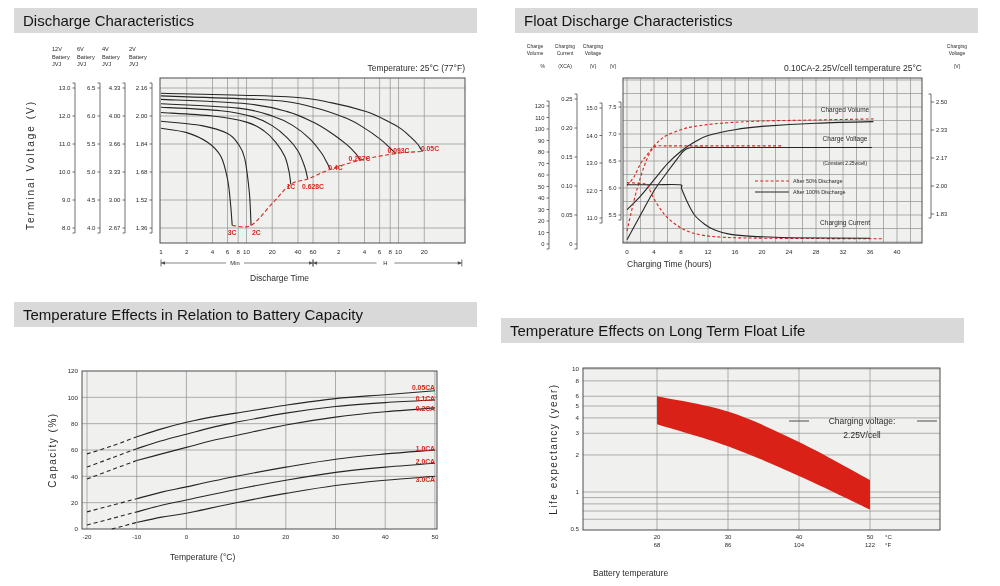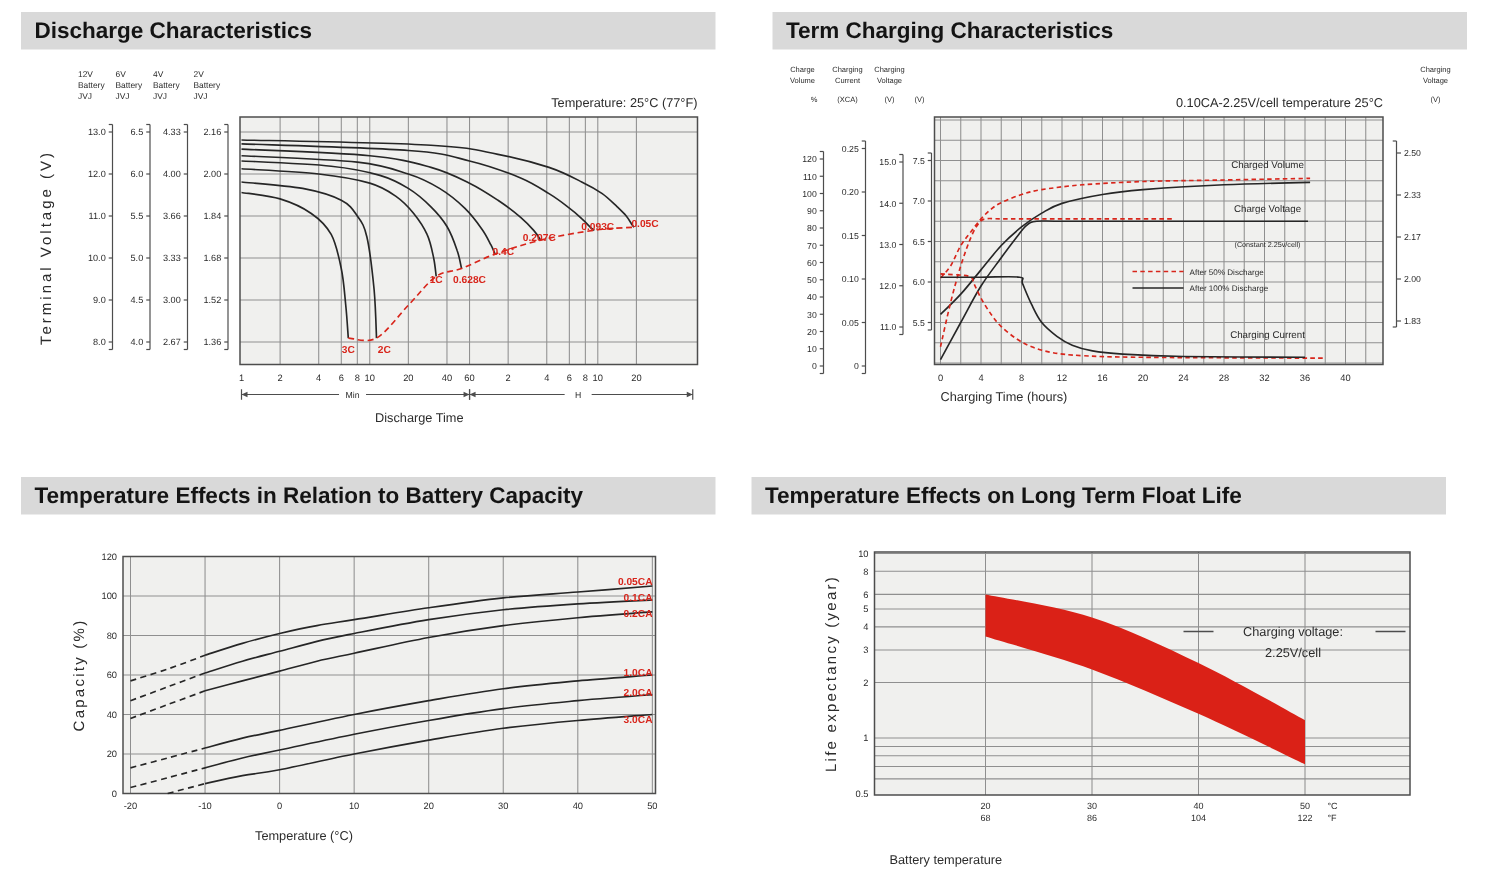--- a/index.html
+++ b/index.html
@@ -1,33 +1,33 @@
 <!DOCTYPE html>
 <html><head>
 <meta charset="utf-8">
 <style>
   *{margin:0;padding:0;box-sizing:border-box}
   html,body{width:1000px;height:586px;background:#fff;font-family:"Liberation Sans",sans-serif;position:relative;overflow:hidden}
   .titlebar{position:absolute;width:463px;height:25px;background:#d9d9d9;color:#141414;
-    font-size:15px;font-weight:700;line-height:25px;padding-left:9px}
+    font-size:15px;font-weight:400;line-height:25px;padding-left:9px}
   #tb0{left:14px;top:8px}  #tb1{left:515px;top:8px}
-  #tb2{left:14px;top:318px}#tb3{left:501px;top:318px}
+  #tb2{left:14px;top:302px}#tb3{left:501px;top:318px}
   svg{position:absolute;overflow:visible}
   #c0{left:20px;top:40px}  #c1{left:505px;top:40px}
   #c2{left:20px;top:348px} #c3{left:505px;top:348px}
   svg text{font-family:"Liberation Sans",sans-serif}
 </style>
 </head>
 <body>
 
 <div class="titlebar" id="tb0">
   <span>Discharge Characteristics</span>
 </div>
 <div class="titlebar" id="tb1">
-  <span>Term Charging Characteristics</span>
+  <span>Float Discharge Characteristics</span>
 </div>
 <div class="titlebar" id="tb2">
   <span>Temperature Effects in Relation to Battery Capacity</span>
 </div>
 <div class="titlebar" id="tb3">
   <span>Temperature Effects on Long Term Float Life</span>
 </div>
 
 <svg id="c0" width="480" height="250" viewBox="0 0 480 250">
     <g>

